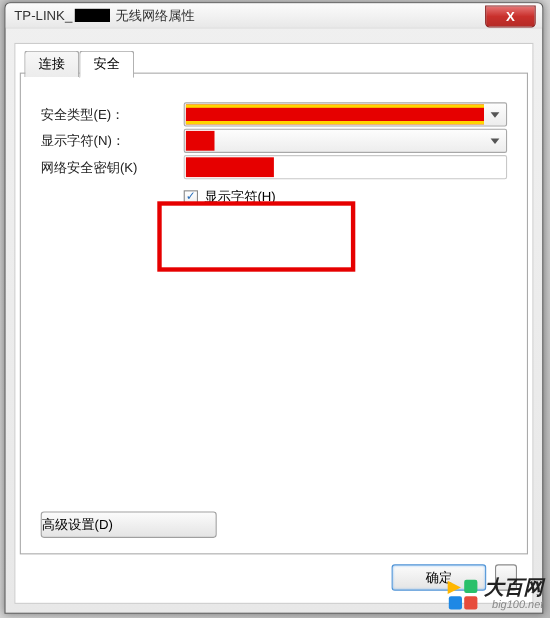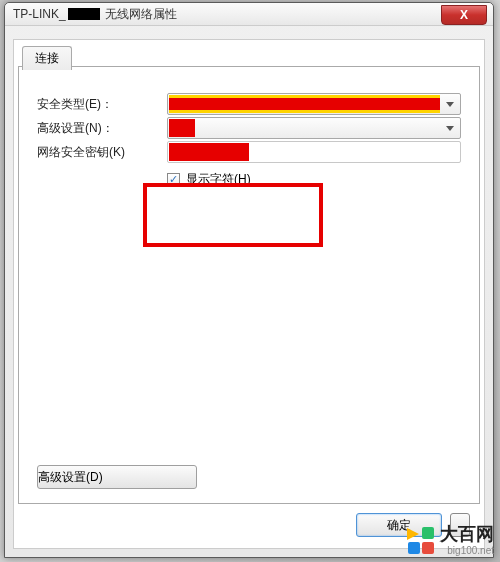--- a/index.html
+++ b/index.html
@@ -236,20 +236,21 @@
     .watermark {
       position: absolute;
       right: 6px;
       bottom: 6px;
       text-align: right;
       color: #333;
       font-family: "Microsoft YaHei", sans-serif;
       z-index: 10;
       display: flex;
       align-items: center;
+      font-style: italic;
     }
     .watermark-logo {
       position: relative;
       width: 30px;
       height: 30px;
       margin-right: 4px;
     }
     .wl-sq {
       position: absolute;
       border-radius: 2px;
@@ -294,33 +295,36 @@
       <span>X</span>
     </div>
   </div>
 
   <div class="client-area">
 
     <div class="tabs">
       <div class="tab">
         <span>连接</span>
       </div>
+      <div class="tab active">
+        <span>安全</span>
+      </div>
     </div>
 
     <div class="tab-panel">
 
       <div class="form-row">
         <div class="form-label">安全类型(E)：</div>
         <div class="combo">
           <div class="combo-red-inner"></div>
         </div>
       </div>
 
       <div class="form-row">
-        <div class="form-label">高级设置(N)：</div>
+        <div class="form-label">显示字符(N)：</div>
         <div class="combo">
           <div class="combo-red-partial"></div>
         </div>
       </div>
 
       <div class="form-row">
         <div class="form-label">网络安全密钥(K)</div>
         <div class="text-field">
           <div class="text-red-partial"></div>
         </div>

